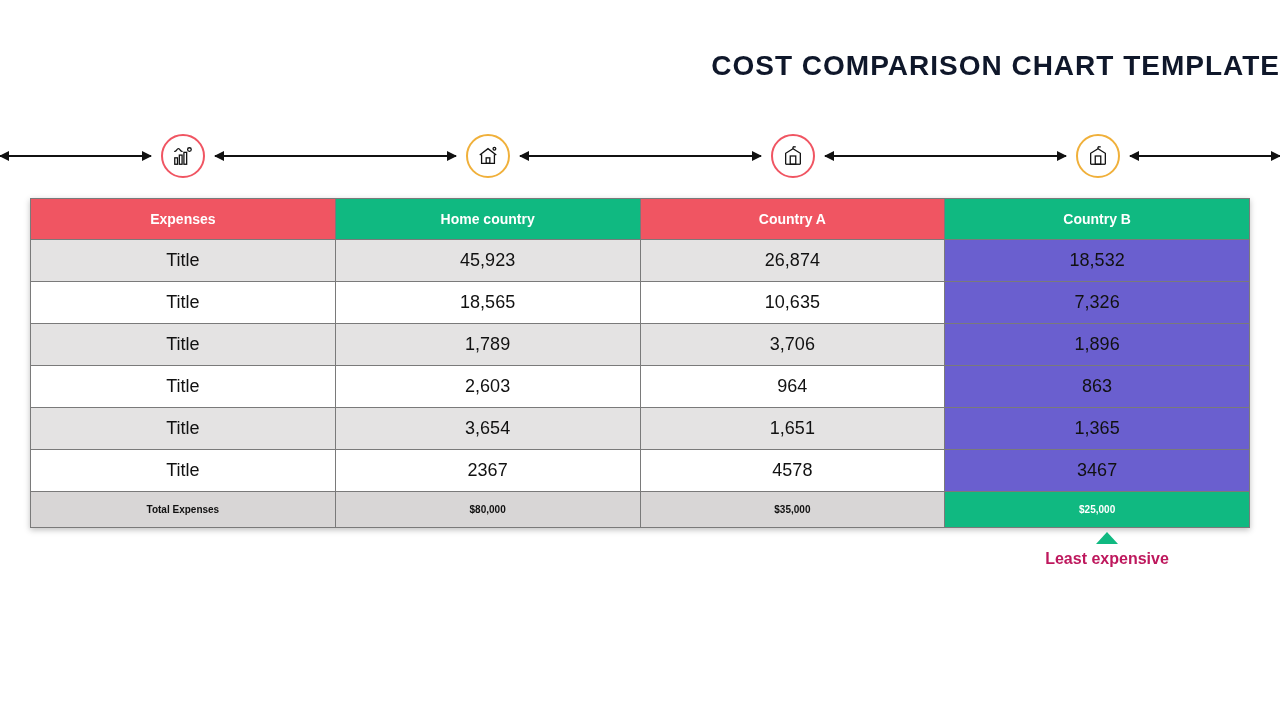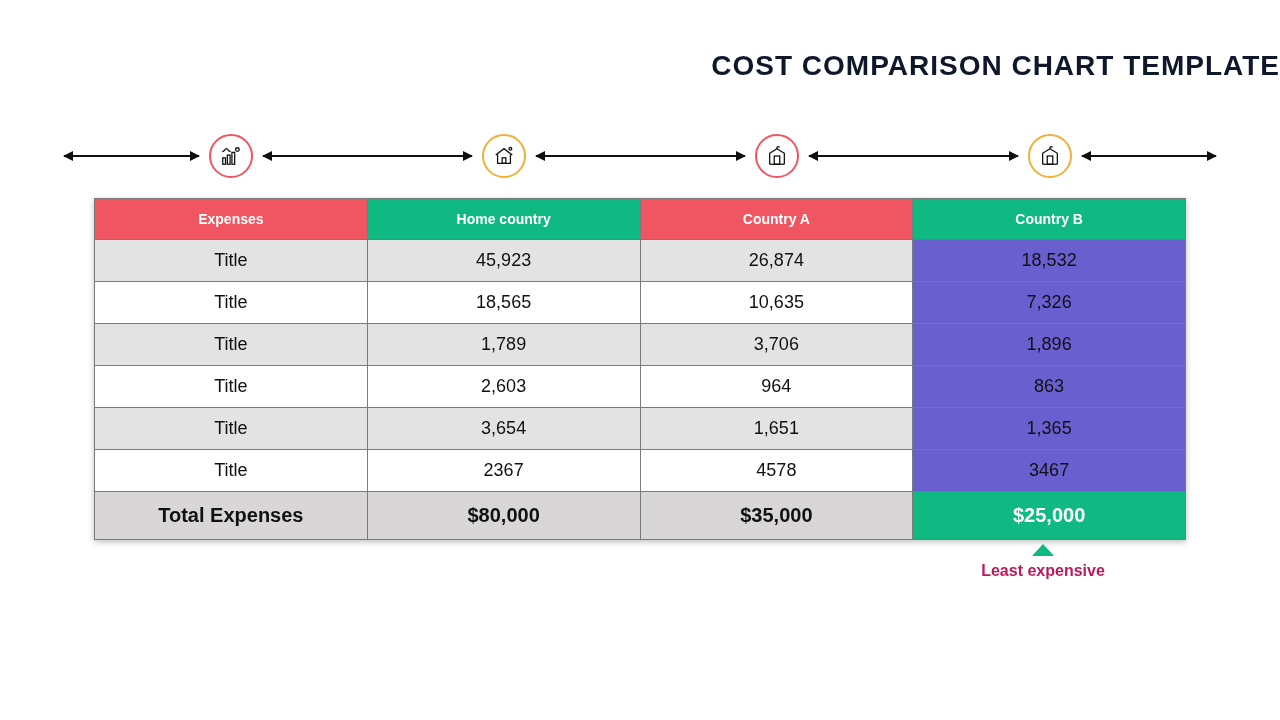--- a/index.html
+++ b/index.html
@@ -18,21 +18,21 @@
   }
   .title {
     font-size: 28px;
     font-weight: 900;
     letter-spacing: 1px;
     text-align: right;
     color: #0f172a;
     margin-bottom: 52px;
   }
   .chart-wrap {
-    width: 1092px;
+    width: 1220px;
     margin: 4px auto;
     position: relative;
   }
   
   .icon-row {
     position: relative;
     height: 64px;
     width: 100%;
   }
   .icon-bubble {
@@ -87,21 +87,21 @@
     padding: 12px 6px;
   }
   th.hdr-red   { background: #f05562; }
   th.hdr-green { background: #10b981; }
   tr.band-light td { background: #e4e3e3; }
   tr.band-white td { background: #ffffff; }
   td.col-b { background: #6a5fcf !important; color: #fff; }
   tr.total td {
     background: #d8d6d6;
     font-weight: 800;
-    font-size: 20px;
+    font-size: 10px;
     padding: 12px 0;
   }
   tr.total td.total-b {
     background: #10b981;
     color: #fff;
   }
   col.c1 { width: 25%; }
   col.c2 { width: 25%; }
   col.c3 { width: 25%; }
   col.c4 { width: 25%; }

